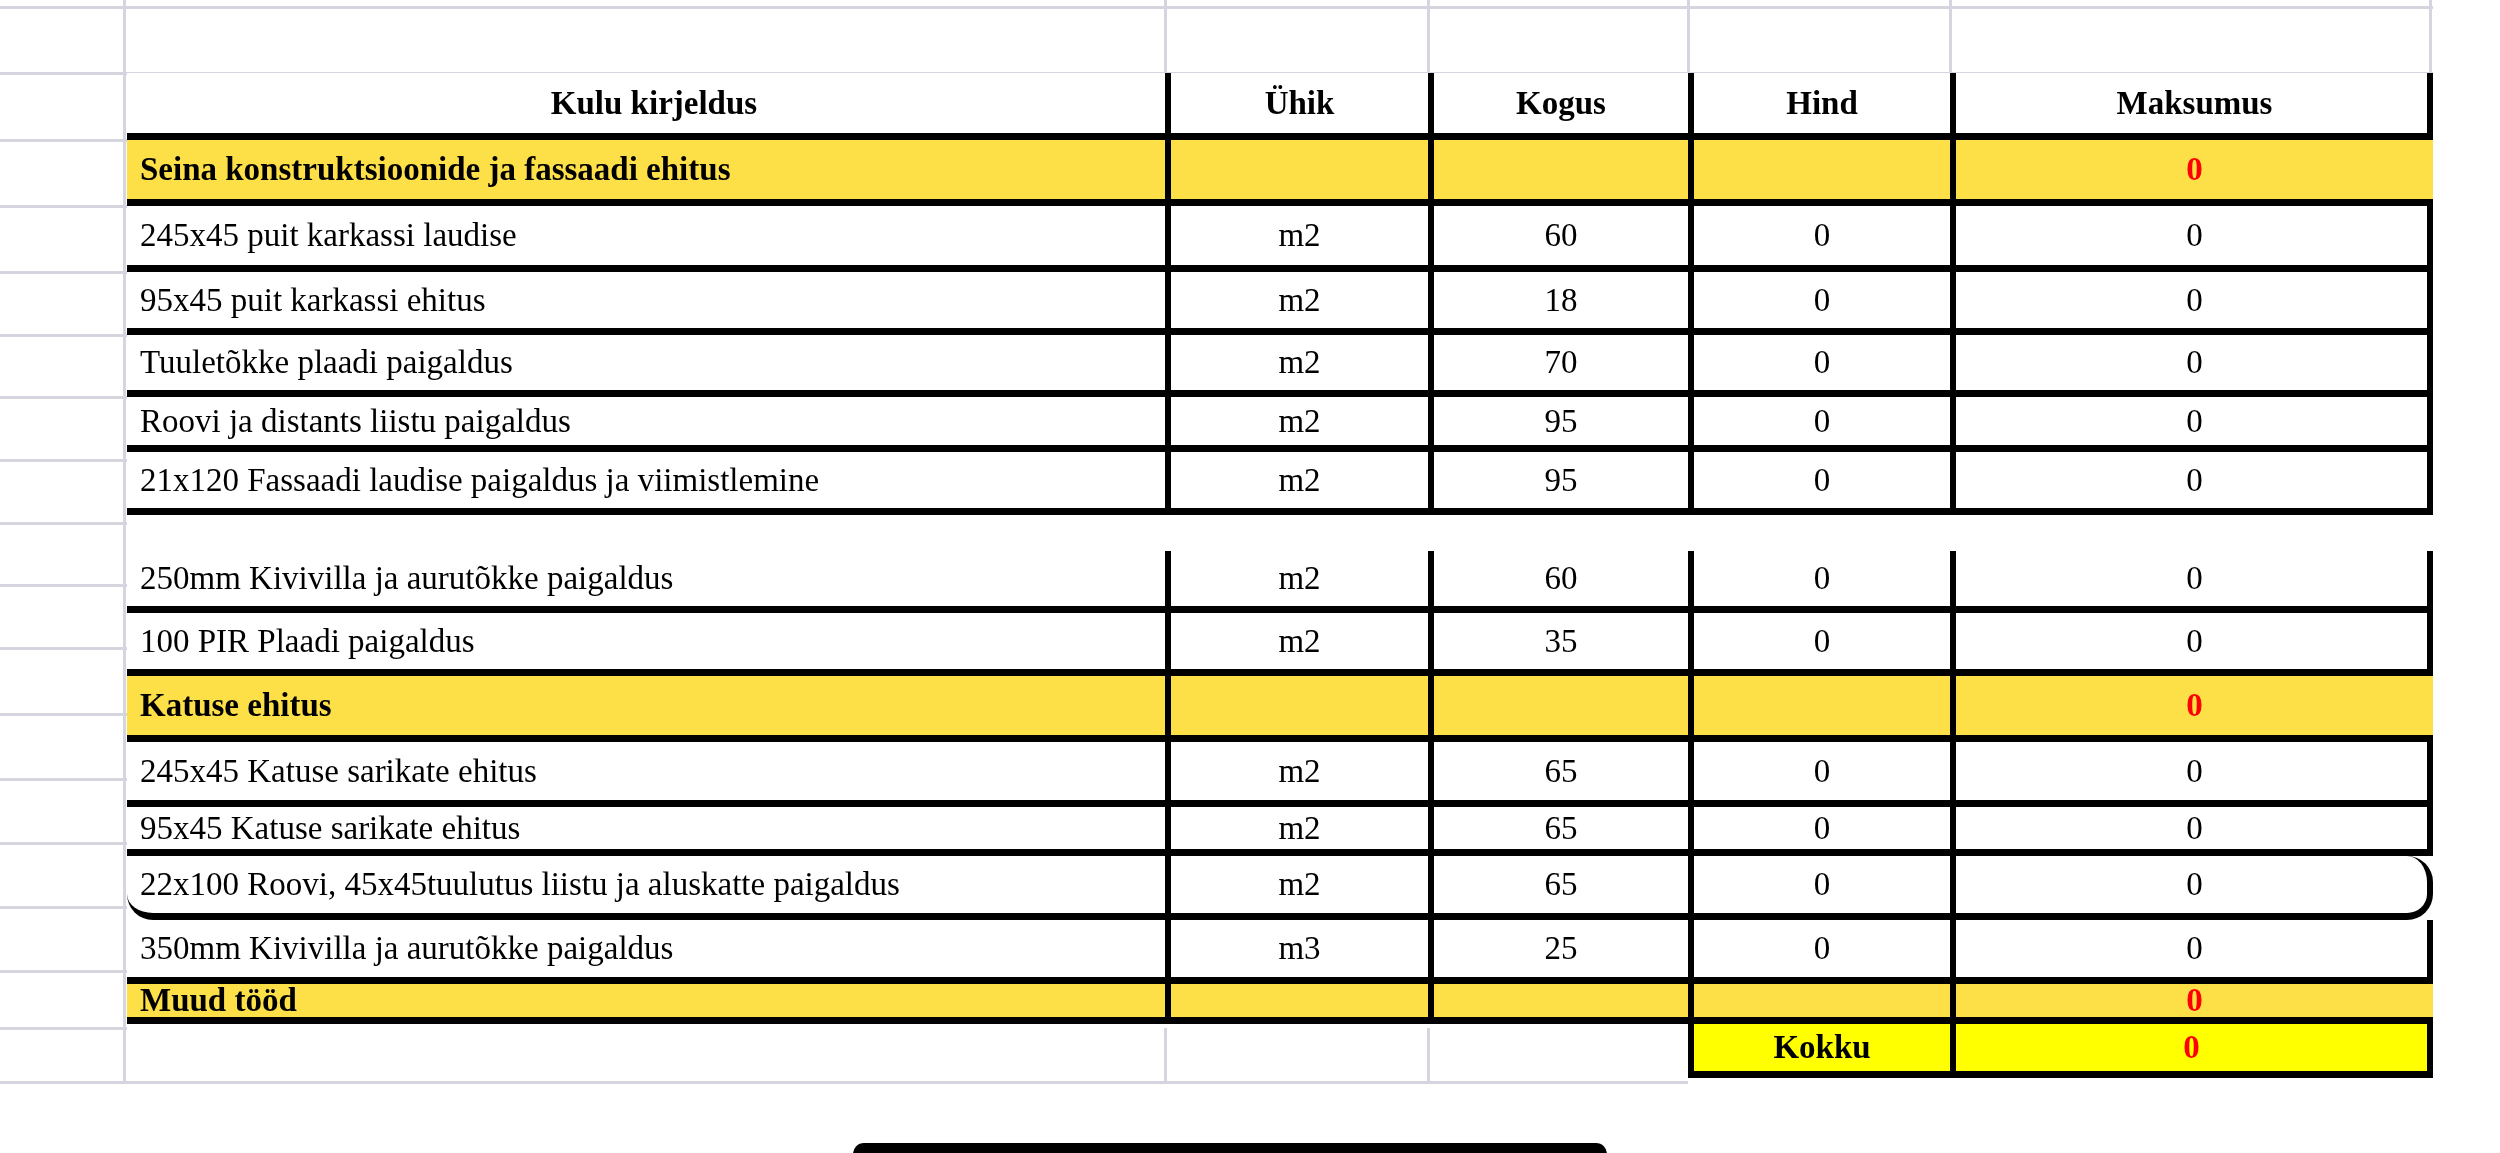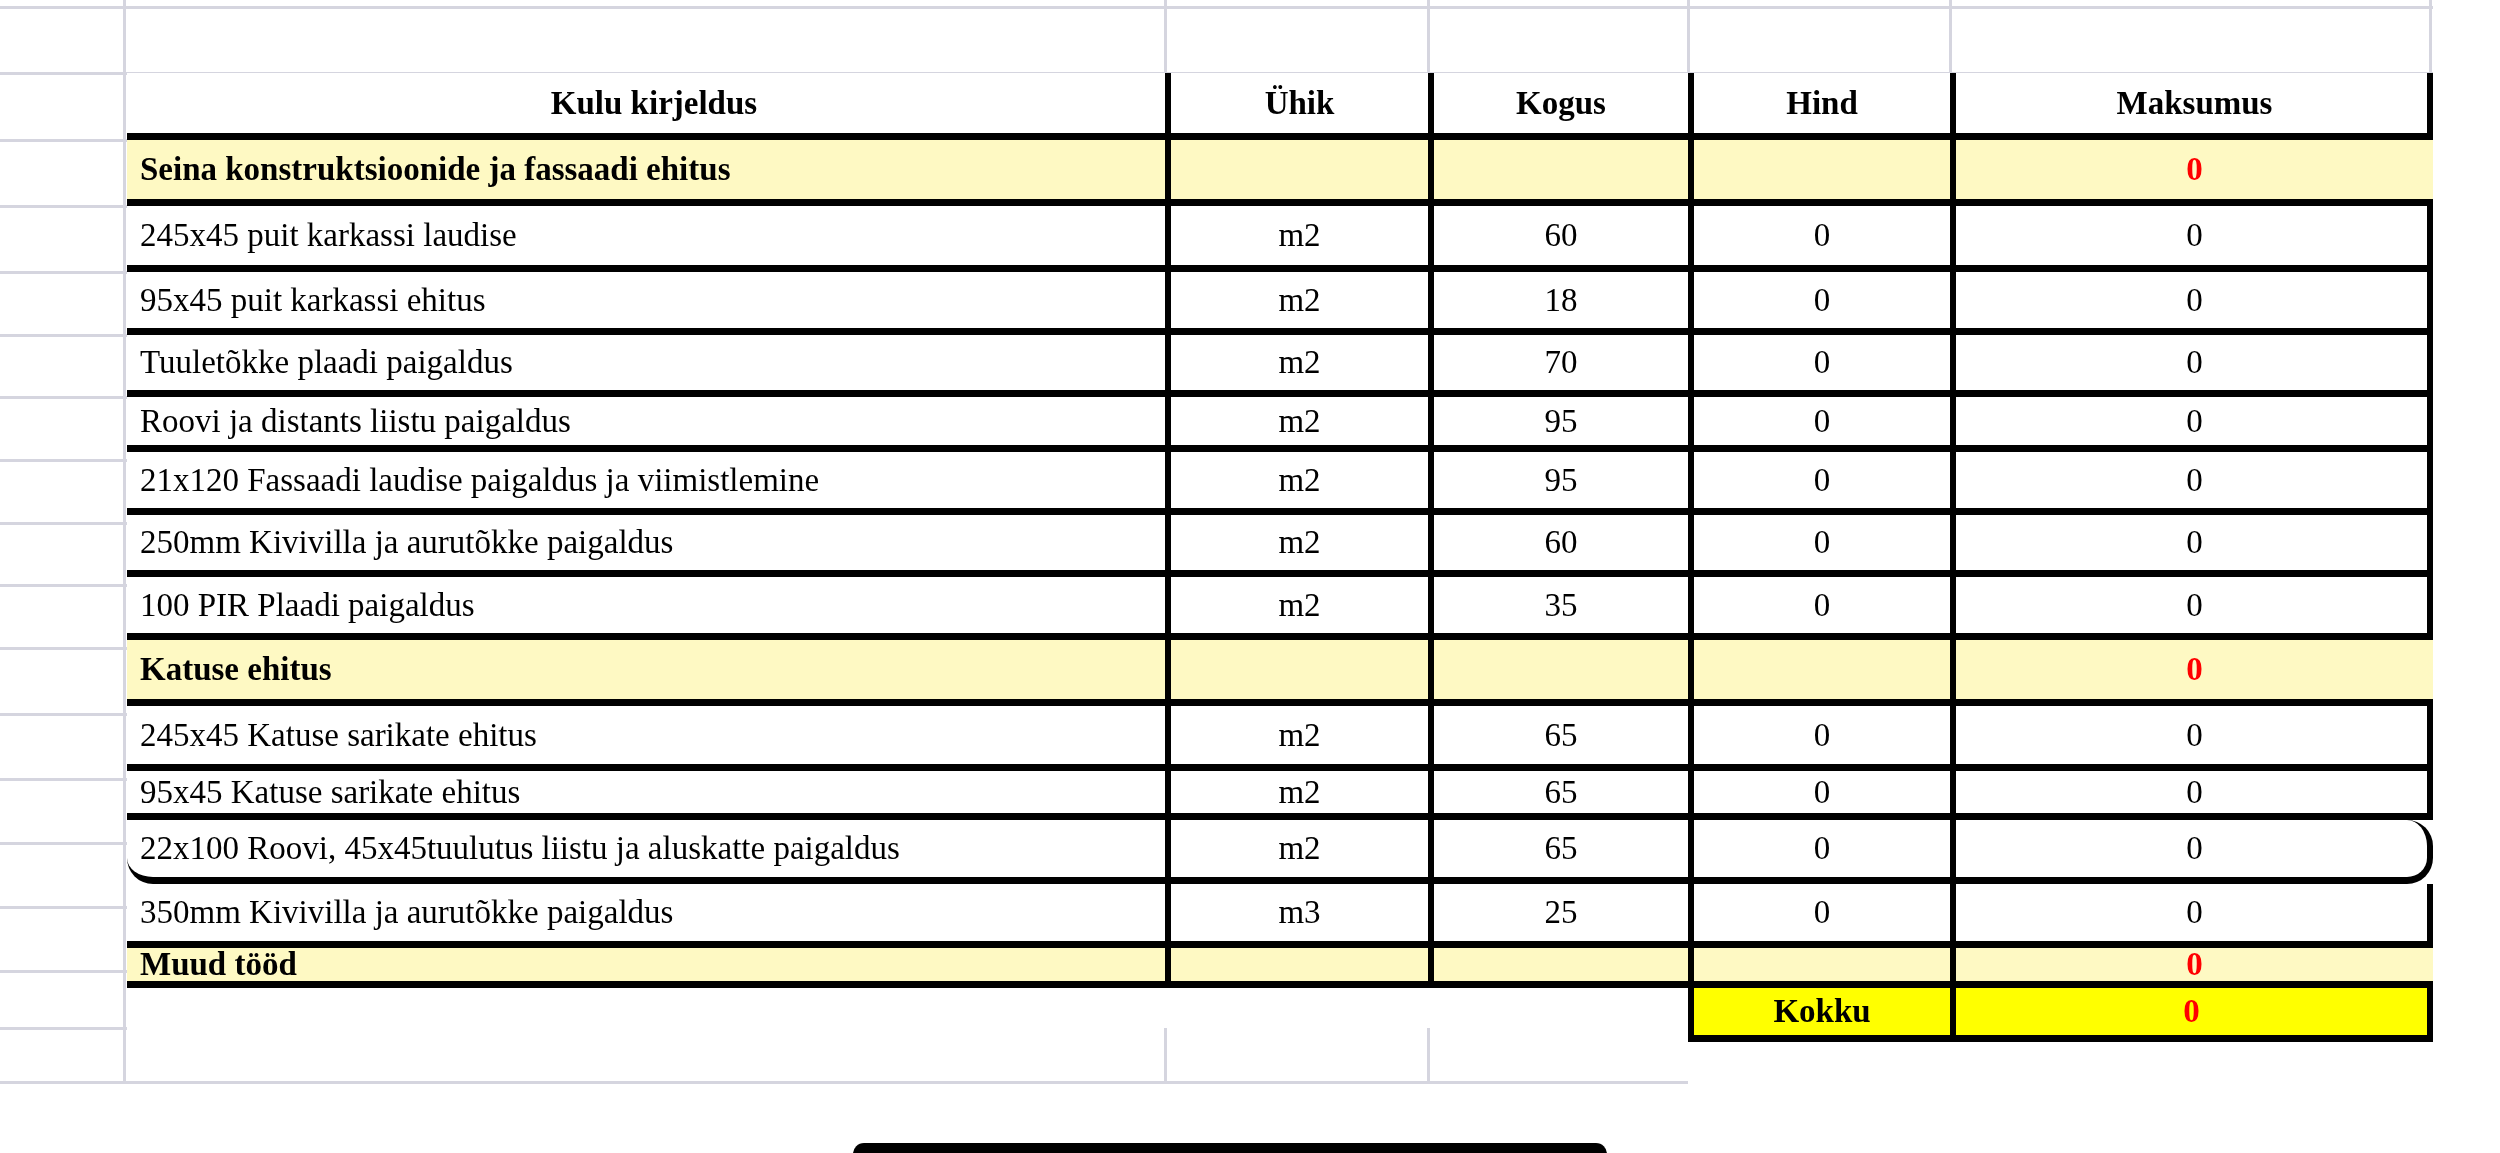--- a/index.html
+++ b/index.html
@@ -16,21 +16,21 @@
     box-sizing:border-box;border-bottom:7px solid #000;border-right:6px solid #000;
     background:#fff;
   }
   .cell{
     box-sizing:border-box;display:flex;align-items:center;justify-content:center;
     font-size:33px;line-height:1;border-left:6px solid #000;overflow:hidden;white-space:nowrap;
   }
   .cell.first{border-left:none;justify-content:flex-start;padding-left:13px;}
   .trow.hdr .cell{font-weight:bold;}
   .trow.hdr .cell.first{justify-content:center;padding-left:16px;}
-  .trow.sec .cell{background:#fef9c3;text-align:center;}
+  .trow.sec .cell{background:#fde047;text-align:center;}
   .trow.sec .cell.first{font-weight:bold;}
   .red{color:#ff0000;font-weight:bold;}
   .trow.last{border-bottom:none;border-right:none;background:transparent;}
   .trow.last .cell{border-left:none;background:transparent;}
   .trow.last .cell.ylw{background:#ffff00;border-left:6px solid #000;border-bottom:7px solid #000;font-weight:bold;}
   .trow.last .cell.ylw.rt{border-right:6px solid #000;}
   
   .bottom-bar{position:absolute;left:853px;top:1143px;width:754px;height:18px;background:#000;border-radius:11px 11px 0 0;}
 </style>
 </head>
@@ -112,21 +112,21 @@
         <div class="cell">0</div>
         <div class="cell">0</div>
       </div>
       <div class="trow item" style="height: 63px;">
         <div class="cell first">21x120 Fassaadi laudise paigaldus ja viimistlemine</div>
         <div class="cell">m2</div>
         <div class="cell">95</div>
         <div class="cell">0</div>
         <div class="cell">0</div>
       </div>
-      <div class="trow item" style="height: 62px;">
+      <div class="trow item" style="height: 62px; margin-top: 36px;">
         <div class="cell first">250mm Kivivilla ja aurutõkke paigaldus</div>
         <div class="cell">m2</div>
         <div class="cell">60</div>
         <div class="cell">0</div>
         <div class="cell">0</div>
       </div>
       <div class="trow item" style="height: 63px;">
         <div class="cell first">100 PIR Plaadi paigaldus</div>
         <div class="cell">m2</div>
         <div class="cell">35</div>

